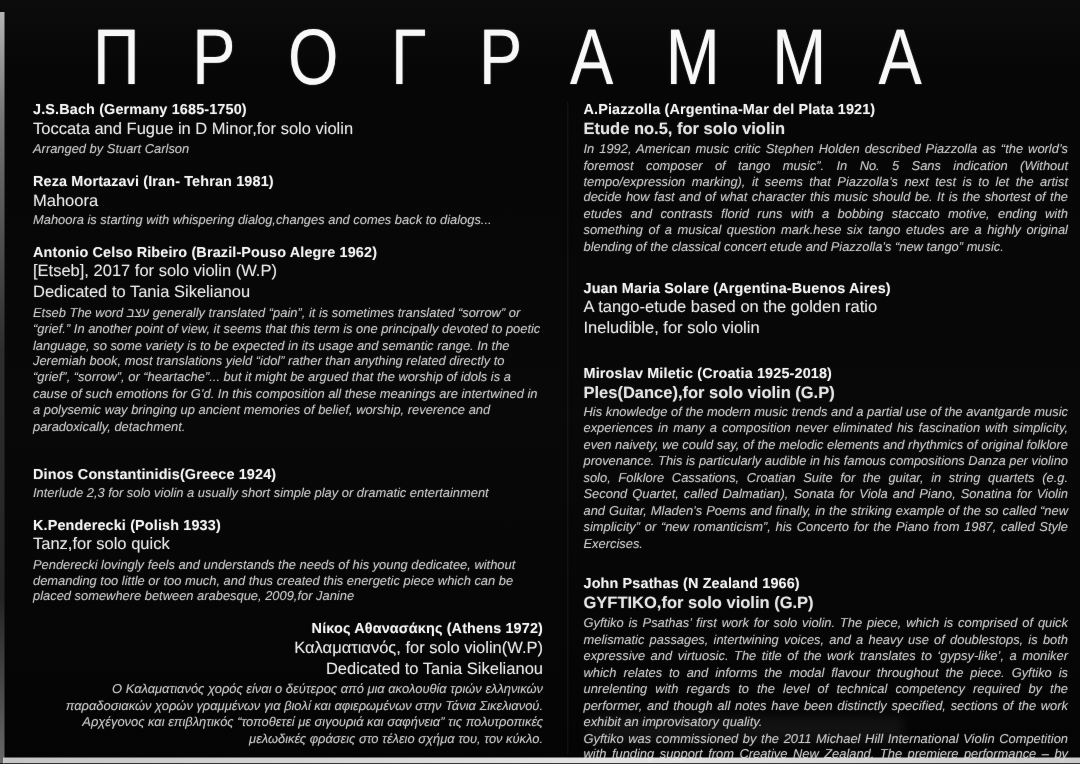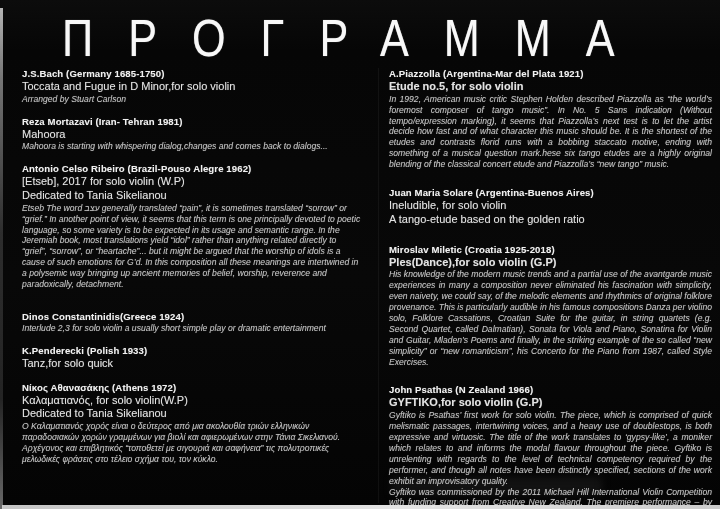--- a/index.html
+++ b/index.html
@@ -44,21 +44,21 @@
     position: absolute; top: 66px; left: 0; right: 0; bottom: 6px;
     display: flex;
     padding: 2px 8px 0 22px;
     text-shadow: 0 0 1px rgba(225,225,225,0.35);
   }
   .col-left  { width: 356px; padding-right: 16px; }
   .col-right { flex: 1; padding-left: 10px; border-left: 1px solid rgba(255,255,255,0.05); }
   .entry { margin: 0 0 11px 0; }
   .col-right .entry { margin-bottom: 17px; }
   .entry.mt-lg { margin-top: 21px; }
-  .entry.mt-sm { margin-top: 5px; }
+  .entry.mt-sm { margin-top: 5px; text-align: right; }
   .composer {
     margin: 0; font-size: 9.6px; font-weight: 700; line-height: 1.25;
     color: #f1f1f1; letter-spacing: .1px;
   }
   .work  { margin: 0; font-size: 11px; line-height: 1.25; color: #e3e3e3; }
   .note  { margin: 0; font-size: 8.6px; line-height: 1.27; font-style: italic; color: #c3c3c3; }
   .col-right .work { font-weight: 700; }
   .col-right .entry.plain-works .work { font-weight: 400; }
   .col-right .note { text-align: justify; }
 </style>
@@ -97,20 +97,21 @@
       </section>
 
       <section class="entry mt-lg">
         <h3 class="composer">Dinos Constantinidis(Greece 1924)</h3>
         <p class="note">Interlude 2,3 for solo violin a usually short simple play or dramatic entertainment</p>
       </section>
 
       <section class="entry">
         <h3 class="composer">K.Penderecki (Polish 1933)</h3>
         <p class="work">Tanz,for solo quick</p>
+        <p class="note">Penderecki lovingly feels and understands the needs of his young dedicatee, without demanding too little or too much, and thus created this energetic piece which can be placed somewhere between arabesque, 2009,for Janine</p>
       </section>
 
       <section class="entry mt-sm">
         <h3 class="composer">Νίκος Αθανασάκης (Athens 1972)</h3>
         <p class="work">Καλαματιανός, for solo violin(W.P)</p>
         <p class="work">Dedicated to Tania Sikelianou</p>
         <p class="note">Ο Καλαματιανός χορός είναι ο δεύτερος από μια ακολουθία τριών ελληνικών παραδοσιακών χορών γραμμένων για βιολί και αφιερωμένων στην Τάνια Σικελιανού. Αρχέγονος και επιβλητικός “τοποθετεί με σιγουριά και σαφήνεια” τις πολυτροπικές μελωδικές φράσεις στο τέλειο σχήμα του, τον κύκλο.</p>
       </section>
 
     </div>
@@ -118,22 +119,22 @@
     <div class="col-right">
 
       <section class="entry">
         <h3 class="composer">A.Piazzolla (Argentina-Mar del Plata 1921)</h3>
         <p class="work">Etude no.5, for solo violin</p>
         <p class="note">In 1992, American music critic Stephen Holden described Piazzolla as “the world’s foremost composer of tango music”. In No. 5 Sans indication (Without tempo/expression marking), it seems that Piazzolla’s next test is to let the artist decide how fast and of what character this music should be. It is the shortest of the etudes and contrasts florid runs with a bobbing staccato motive, ending with something of a musical question mark.hese six tango etudes are a highly original blending of the classical concert etude and Piazzolla’s “new tango” music.</p>
       </section>
 
       <section class="entry plain-works">
         <h3 class="composer">Juan Maria Solare (Argentina-Buenos Aires)</h3>
+        <p class="work">A tango-etude based on the golden ratio</p>
         <p class="work">Ineludible, for solo violin</p>
-        <p class="work">A tango-etude based on the golden ratio</p>
       </section>
 
       <section class="entry">
         <h3 class="composer">Miroslav Miletic (Croatia 1925-2018)</h3>
         <p class="work">Ples(Dance),for solo violin (G.P)</p>
         <p class="note">His knowledge of the modern music trends and a partial use of the avantgarde music experiences in many a composition never eliminated his fascination with simplicity, even naivety, we could say, of the melodic elements and rhythmics of original folklore provenance. This is particularly audible in his famous compositions Danza per violino solo, Folklore Cassations, Croatian Suite for the guitar, in string quartets (e.g. Second Quartet, called Dalmatian), Sonata for Viola and Piano, Sonatina for Violin and Guitar, Mladen’s Poems and finally, in the striking example of the so called “new simplicity” or “new romanticism”, his Concerto for the Piano from 1987, called Style Exercises.</p>
       </section>
 
       <section class="entry">
         <h3 class="composer">John Psathas (N Zealand 1966)</h3>

